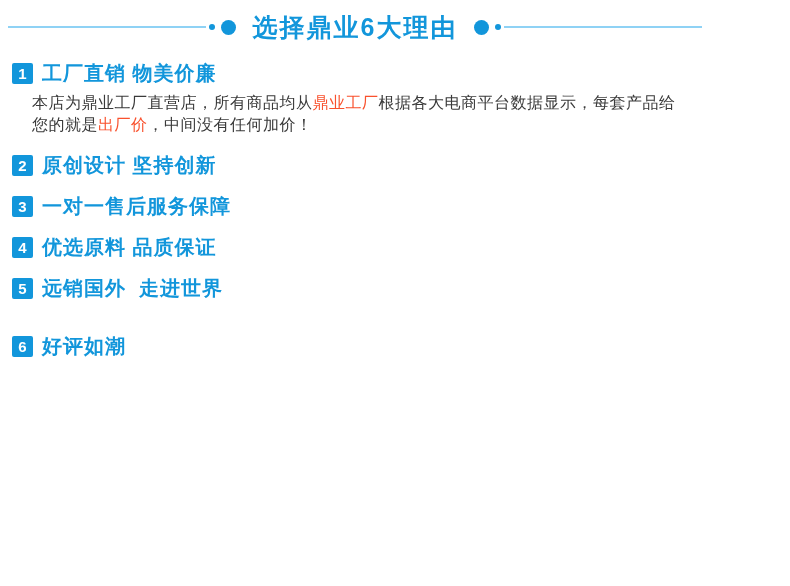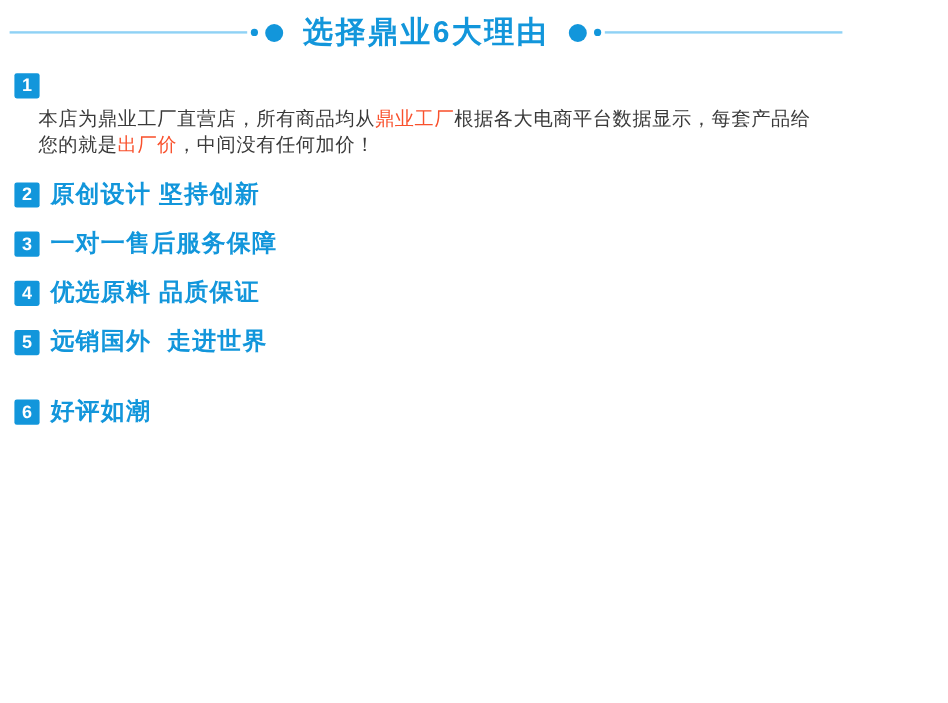--- a/index.html
+++ b/index.html
@@ -68,20 +68,21 @@
     <h1 class="page-title">选择鼎业6大理由</h1>
     <span class="dot big"></span>
     <span class="dot small"></span>
     <span class="title-line"></span>
   </div>
 
   <div id="sections">
   <section class="reason">
     <div class="heading-row">
       <span class="num-badge">1</span>
+      <h2 class="heading">工厂直销 物美价廉</h2>
     </div>
     <p class="body"><span>本店为鼎业工厂直营店，所有商品均从</span><span class="hl">鼎业工厂</span><span>根据各大电商平台数据显示，每套产品给您的就是</span><span class="hl">出厂价</span><span>，中间没有任何加价！</span></p>
   </section>
 
   <section class="reason">
     <div class="heading-row">
       <span class="num-badge">2</span>
       <h2 class="heading">原创设计 坚持创新</h2>
     </div>
   </section>

